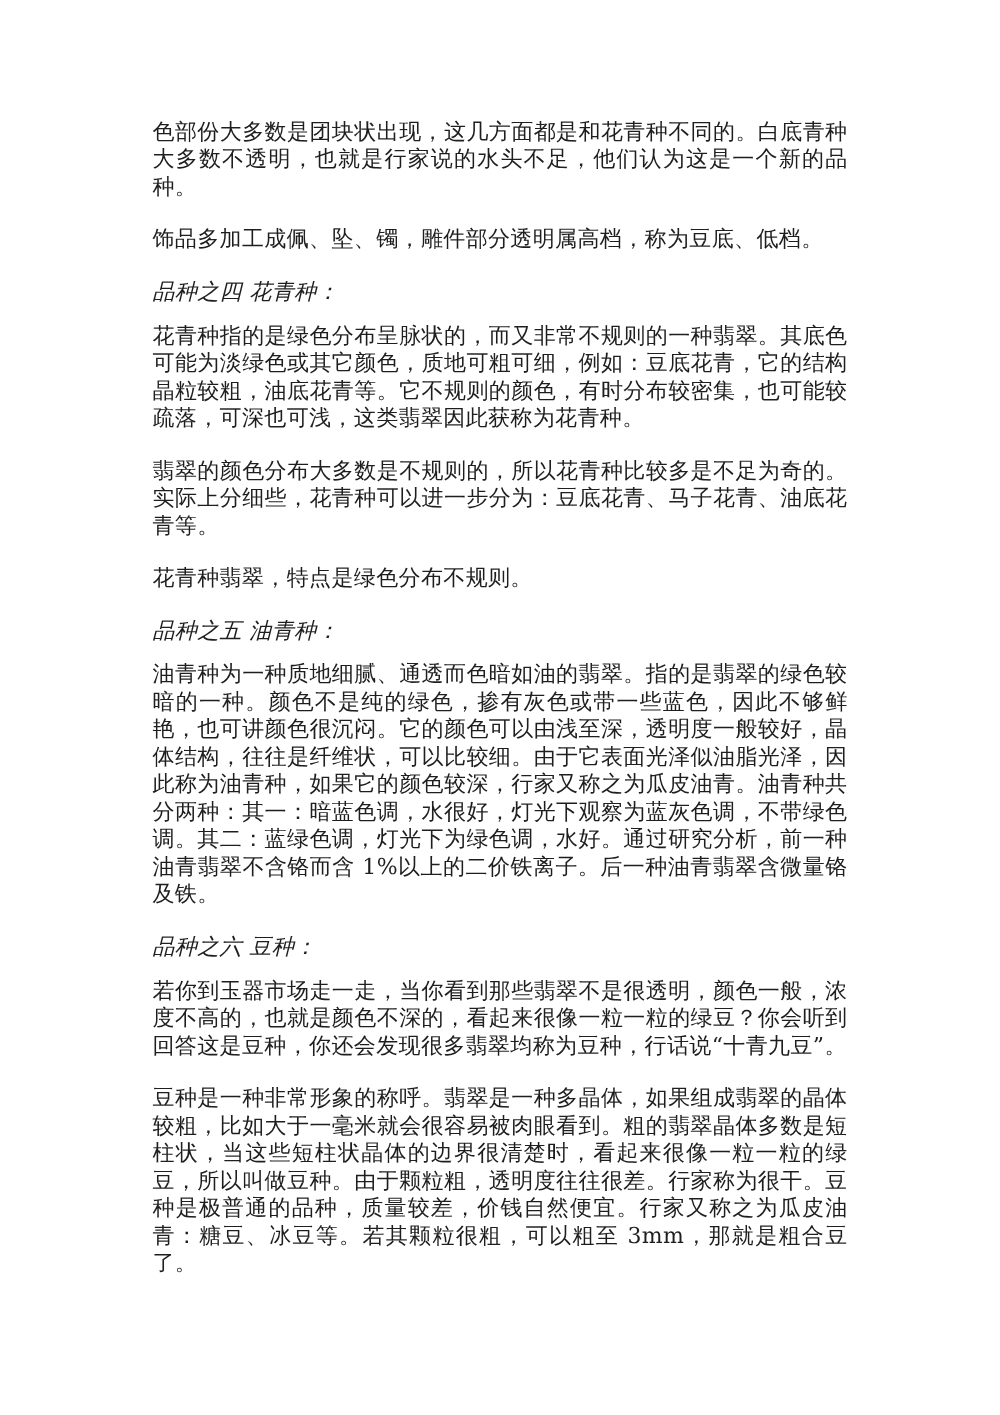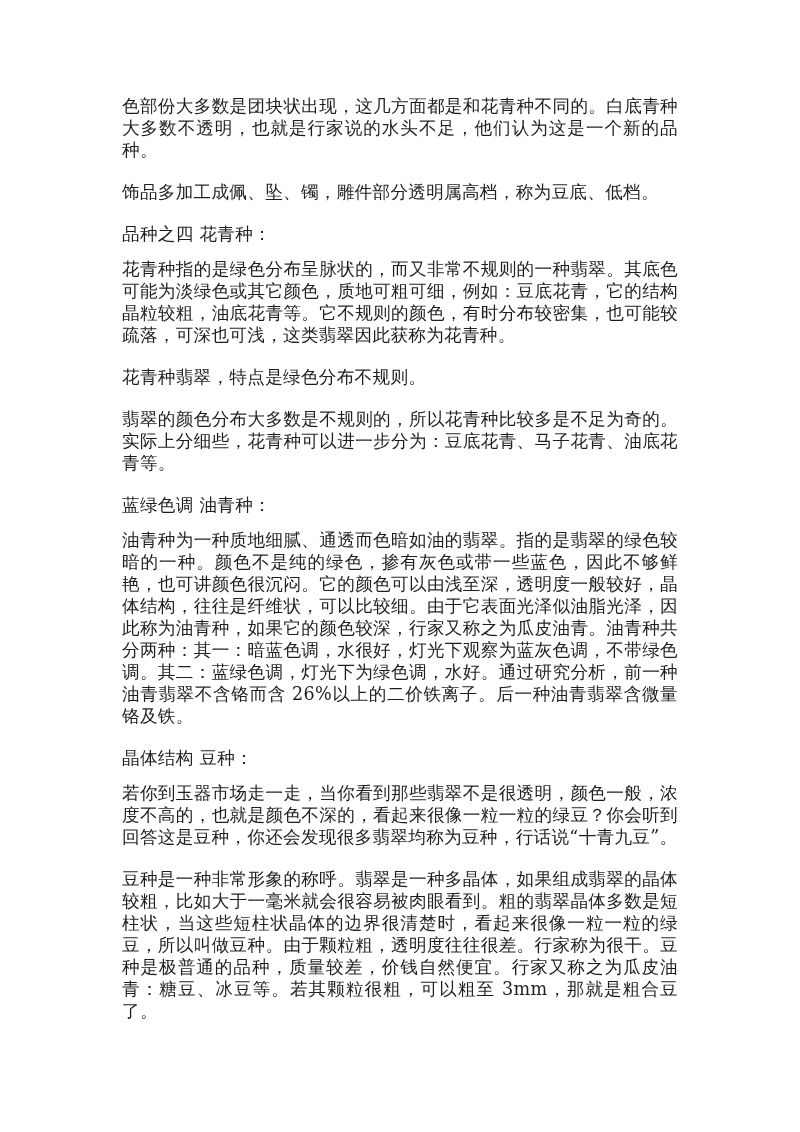--- a/index.html
+++ b/index.html
@@ -25,30 +25,31 @@
     text-align: justify;
     text-justify: inter-character;
   }
   .para {
     margin: 0 0 20px 0;
     letter-spacing: 0.3px;
   }
   .heading {
     margin: 0 0 13px 0;
     letter-spacing: 0.3px;
+    font-style: italic;
   }
 </style>
 </head>
 <body>
 
 <div class="page">
   <p class="para">色部份大多数是团块状出现，这几方面都是和花青种不同的。白底青种大多数不透明，也就是行家说的水头不足，他们认为这是一个新的品种。</p>
   <p class="para">饰品多加工成佩、坠、镯，雕件部分透明属高档，称为豆底、低档。</p>
   <p class="heading">品种之四  花青种：</p>
   <p class="para">花青种指的是绿色分布呈脉状的，而又非常不规则的一种翡翠。其底色可能为淡绿色或其它颜色，质地可粗可细，例如：豆底花青，它的结构晶粒较粗，油底花青等。它不规则的颜色，有时分布较密集，也可能较疏落，可深也可浅，这类翡翠因此获称为花青种。</p>
+  <p class="para">翡翠的颜色分布大多数是不规则的，所以花青种比较多是不足为奇的。实际上分细些，花青种可以进一步分为：豆底花青、马子花青、油底花青等。</p>
   <p class="para">花青种翡翠，特点是绿色分布不规则。</p>
-  <p class="para">翡翠的颜色分布大多数是不规则的，所以花青种比较多是不足为奇的。实际上分细些，花青种可以进一步分为：豆底花青、马子花青、油底花青等。</p>
-  <p class="heading">蓝绿色调  油青种：</p>
-  <p class="para">油青种为一种质地细腻、通透而色暗如油的翡翠。指的是翡翠的绿色较暗的一种。颜色不是纯的绿色，掺有灰色或带一些蓝色，因此不够鲜艳，也可讲颜色很沉闷。它的颜色可以由浅至深，透明度一般较好，晶体结构，往往是纤维状，可以比较细。由于它表面光泽似油脂光泽，因此称为油青种，如果它的颜色较深，行家又称之为瓜皮油青。油青种共分两种：其一：暗蓝色调，水很好，灯光下观察为蓝灰色调，不带绿色调。其二：蓝绿色调，灯光下为绿色调，水好。通过研究分析，前一种油青翡翠不含铬而含 26%以上的二价铁离子。后一种油青翡翠含微量铬及铁。</p>
-  <p class="heading">晶体结构  豆种：</p>
+  <p class="heading">品种之五  油青种：</p>
+  <p class="para">油青种为一种质地细腻、通透而色暗如油的翡翠。指的是翡翠的绿色较暗的一种。颜色不是纯的绿色，掺有灰色或带一些蓝色，因此不够鲜艳，也可讲颜色很沉闷。它的颜色可以由浅至深，透明度一般较好，晶体结构，往往是纤维状，可以比较细。由于它表面光泽似油脂光泽，因此称为油青种，如果它的颜色较深，行家又称之为瓜皮油青。油青种共分两种：其一：暗蓝色调，水很好，灯光下观察为蓝灰色调，不带绿色调。其二：蓝绿色调，灯光下为绿色调，水好。通过研究分析，前一种油青翡翠不含铬而含 1%以上的二价铁离子。后一种油青翡翠含微量铬及铁。</p>
+  <p class="heading">品种之六  豆种：</p>
   <p class="para">若你到玉器市场走一走，当你看到那些翡翠不是很透明，颜色一般，浓度不高的，也就是颜色不深的，看起来很像一粒一粒的绿豆？你会听到回答这是豆种，你还会发现很多翡翠均称为豆种，行话说“十青九豆”。</p>
   <p class="para">豆种是一种非常形象的称呼。翡翠是一种多晶体，如果组成翡翠的晶体较粗，比如大于一毫米就会很容易被肉眼看到。粗的翡翠晶体多数是短柱状，当这些短柱状晶体的边界很清楚时，看起来很像一粒一粒的绿豆，所以叫做豆种。由于颗粒粗，透明度往往很差。行家称为很干。豆种是极普通的品种，质量较差，价钱自然便宜。行家又称之为瓜皮油青：糖豆、冰豆等。若其颗粒很粗，可以粗至 3mm，那就是粗合豆了。</p>
 </div>
 
 </body></html>

